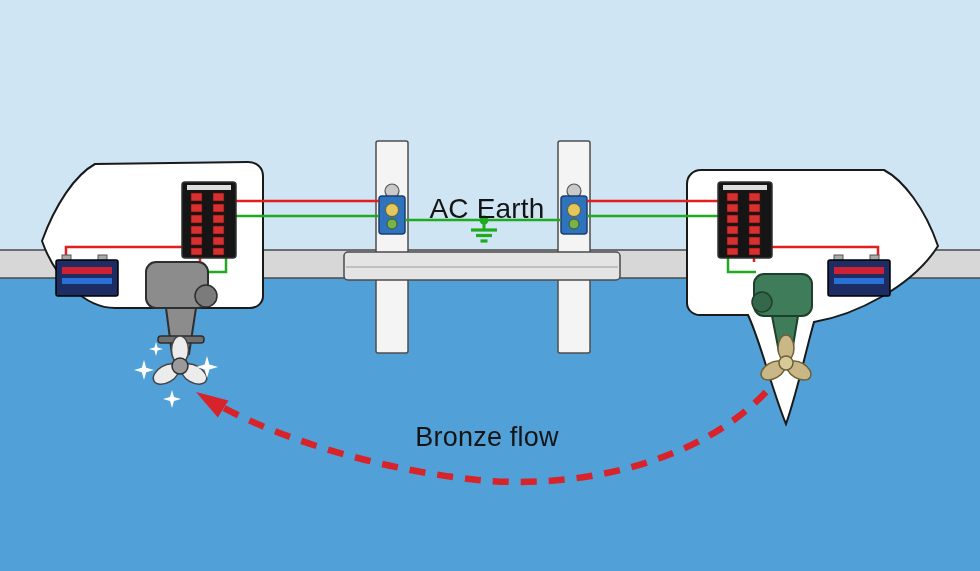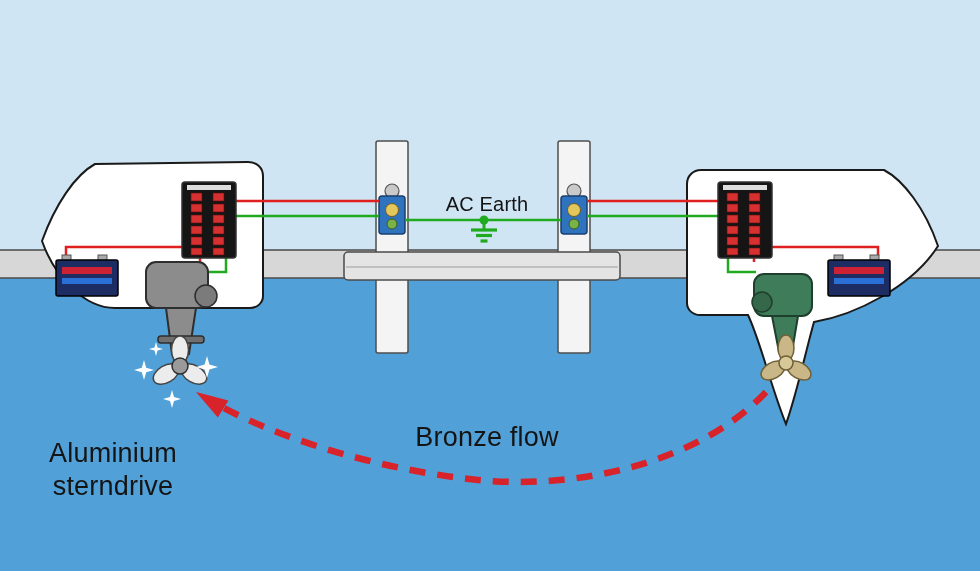--- a/index.html
+++ b/index.html
@@ -15,21 +15,21 @@
   .stage{
     position:relative; width:980px; height:571px; overflow:hidden;
     font-family:"Liberation Sans", sans-serif;
   }
   .stage svg{position:absolute; left:0; top:0;}
   .label{
     position:absolute; transform:translateX(-50%);
     color:#141414; font-size:27px; line-height:1.24; text-align:center;
     white-space:pre-line; letter-spacing:.2px;
   }
-  .label.big{font-size:20px;}
+  .label.big{font-size:28px;}
 </style>
 </head>
 <body>
 
 <div class="stage">
 <svg width="980" height="571" viewBox="0 0 980 571">
 
   <rect x="0" y="0" width="980" height="278" style="fill:var(--sky,#cfe5f4)"></rect>
   <rect x="0" y="276" width="980" height="295" style="fill:var(--water,#51a1d8)"></rect>
 
@@ -171,15 +171,13 @@
   </g>
 
   <g>
     <path d="M 766 392 C 700 462 580 490 478 480 C 390 471 292 444 224 408" style="fill:none;stroke:var(--arrow-red,#d8232a);stroke-width:6.5;stroke-dasharray:16 12"></path>
     <polygon points="0,0 32,-10 32,10" transform="translate(196,392) rotate(32)" style="fill:var(--arrow-red,#d8232a)"></polygon>
   </g>
 </svg>
 
 <div class="label big" style="left:487px; top:192px;">AC Earth</div>
 <div class="label" style="left:487px; top:421px;">Bronze flow</div>
-<div class="label" style="left:113px; top:437px;">Aluminium
-sterndrive</div>
 </div>
 
 </body></html>

